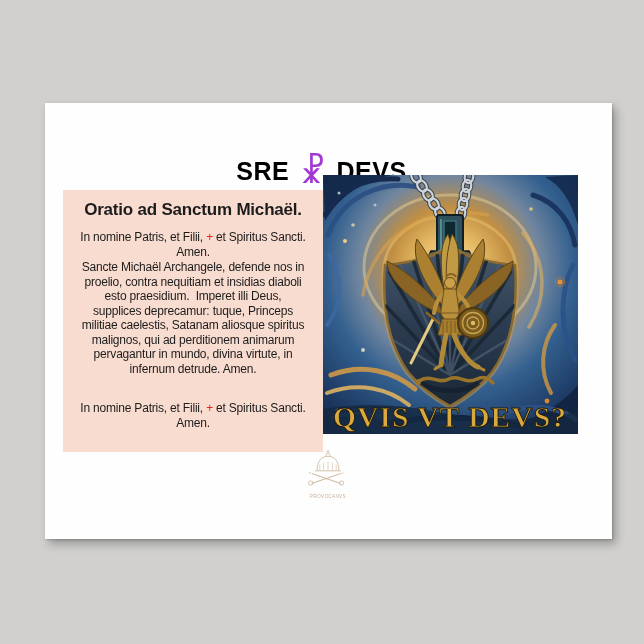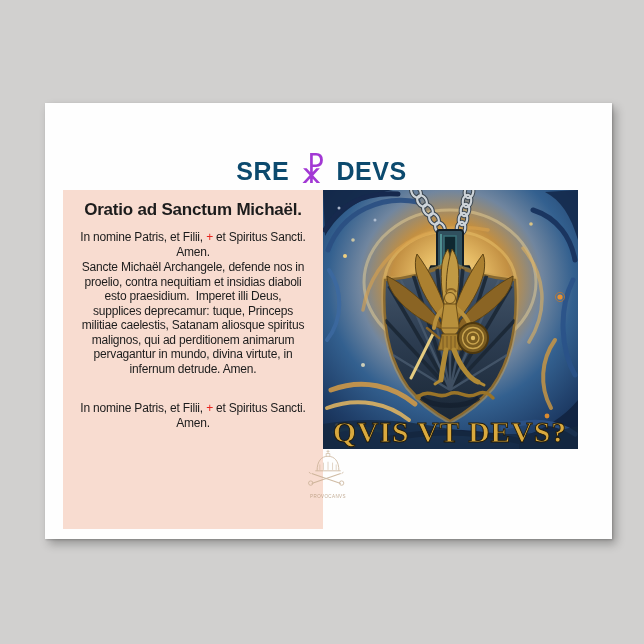--- a/index.html
+++ b/index.html
@@ -14,43 +14,43 @@
     position:absolute;left:45px;top:103px;width:567px;height:436px;
     background:#fefefe;
     box-shadow:4px 5px 9px rgba(0,0,0,.28),1px 1px 2px rgba(0,0,0,.18);
   }
   
   .brand-header{
     position:absolute;top:51px;left:0;right:14px;
     text-align:center;line-height:34px;
     font-size:25px;font-weight:bold;letter-spacing:.5px;
   }
-  .brand-red{color:#0c4a6e;}
+  .brand-red{color:#000000;}
   .chi-rho{
     font-family:"DejaVu Sans",sans-serif;
     color:#a238d4;font-size:33px;font-weight:bold;
     vertical-align:-3px;margin:0 3px;
   }
   
   .prayer-panel{
-    position:absolute;left:18px;top:87px;width:260px;height:339px;
+    position:absolute;left:18px;top:87px;width:260px;height:262px;
     background:#f8dcd0;color:#1c1c1c;text-align:center;
     box-sizing:border-box;padding-top:6px;
   }
   .prayer-title{font-size:17px;font-weight:bold;margin:4px 0 0 0;letter-spacing:-.2px;}
   .prayer-line{font-size:12px;letter-spacing:-.2px;line-height:15px;white-space:nowrap;}
   .prayer-invocation{margin-top:10px;}
   .prayer-closing{margin-top:25px;}
   .cross{color:#e8231d;}
   .prayer-main{
     font-size:12px;letter-spacing:-.2px;line-height:14.5px;
     white-space:pre-line;
   }
   
-  .artwork{position:absolute;left:278px;top:87px;width:255px;height:187px;}
+  .artwork{position:absolute;left:278px;top:72px;width:255px;height:187px;}
   .artwork svg{display:block;}
   
   .watermark{
     position:absolute;left:252px;top:346px;width:62px;
     text-align:center;opacity:.8;
   }
   .watermark-text{
     font-size:4.5px;letter-spacing:.4px;color:#b3977a;margin-top:1px;
     white-space:nowrap;
   }

